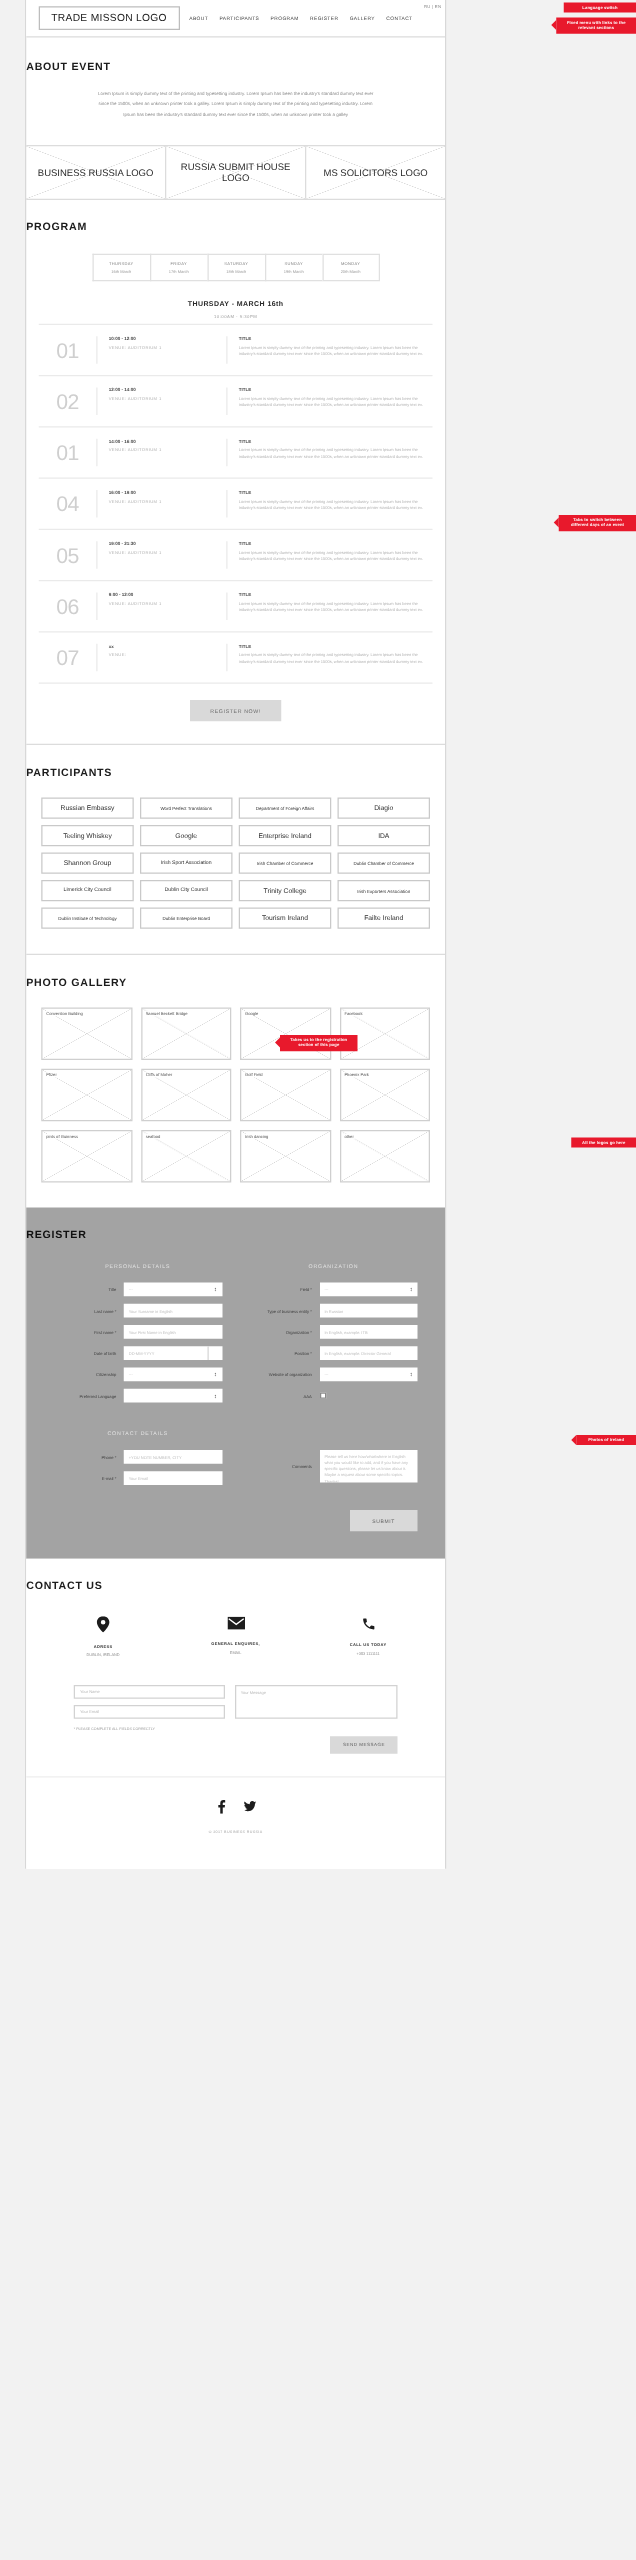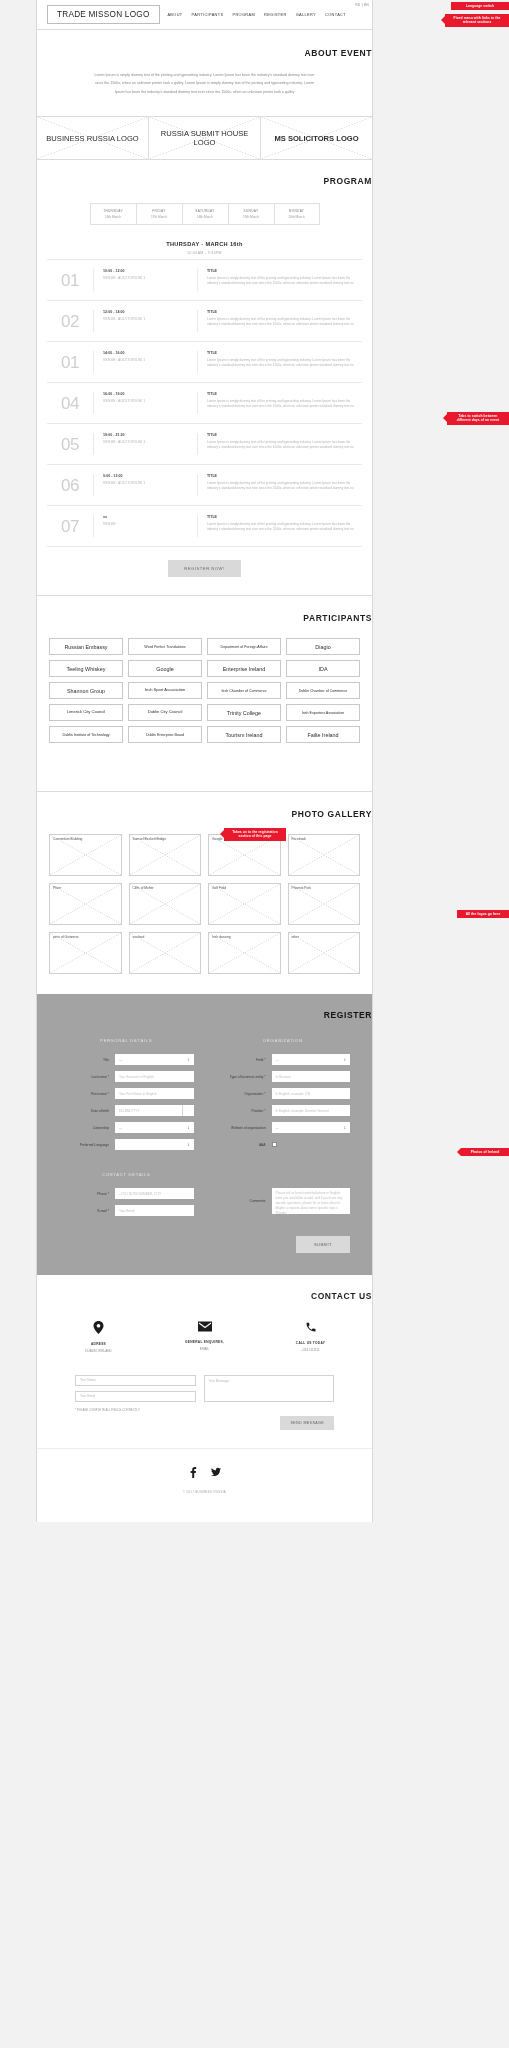--- a/index.html
+++ b/index.html
@@ -13,39 +13,39 @@
   .page {
     width: 509px;
     min-height: 2048px;
     background: #f2f2f2;
     position: relative;
     overflow: hidden;
   }
 
   .canvas {
     position: absolute;
-    left: 36px;
+    left: 20px;
     top: 0;
     width: 337px;
     background: #ffffff;
     border-left: 1px solid #d8d8d8;
     border-right: 1px solid #d8d8d8;
   }
 
   
   .x-box {
     position: relative;
     background: linear-gradient(to top right,
       transparent calc(50% - 0.35px), #d5d5d5 50%, transparent calc(50% + 0.35px)),
       linear-gradient(to bottom right,
       transparent calc(50% - 0.35px), #d5d5d5 50%, transparent calc(50% + 0.35px));
   }
 
   .sec-title {
-    text-align: right;
+    text-align: left;
     font-size: 8.5px;
     font-weight: bold;
     letter-spacing: 0.6px;
     color: #1c1c1c;
   }
 
   
   .header {
     height: 30px;
     border-bottom: 1px solid #dcdcdc;
@@ -185,21 +185,21 @@
     height: 42px;
     display: flex;
     align-items: center;
     justify-content: center;
     text-align: center;
     font-size: 7.6px;
     color: #2c2c2c;
     line-height: 1.25;
     border-right: 1px solid #dcdcdc;
   }
-  .logo-cell:last-child { border-right: none; font-weight: bold; }
+  .logo-cell:last-child { border-right: none; }
 
   
   .program { padding: 16px 0 0; position: relative; }
   .program .sec-title { margin-bottom: 17px; }
   .daytabs {
     display: flex;
     justify-content: center;
     margin-bottom: 16px;
   }
   .daytab {
@@ -305,21 +305,20 @@
   }
   .pcard.s1 { font-size: 5.4px; }
   .pcard.s2 { font-size: 4.1px; }
   .pcard.s3 { font-size: 3.6px; }
 
   
   .gallery {
     border-top: 1px solid #dcdcdc;
     padding: 17px 0 20px;
     position: relative;
-    margin-top: 28px;
   }
   .gallery .sec-title { margin-bottom: 15px; }
   .ggrid {
     display: grid;
     grid-template-columns: repeat(4, 1fr);
     gap: 7px;
     padding: 0 12px;
   }
   .gcell {
     border: 1px solid #cfcfcf;

